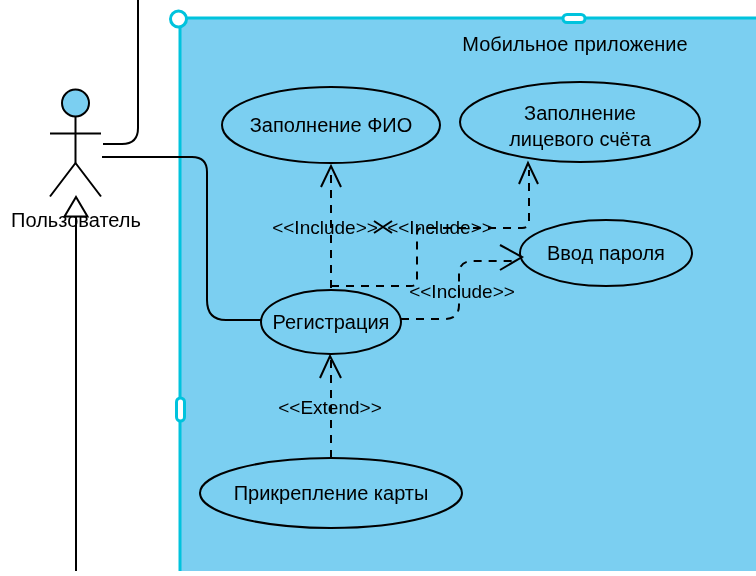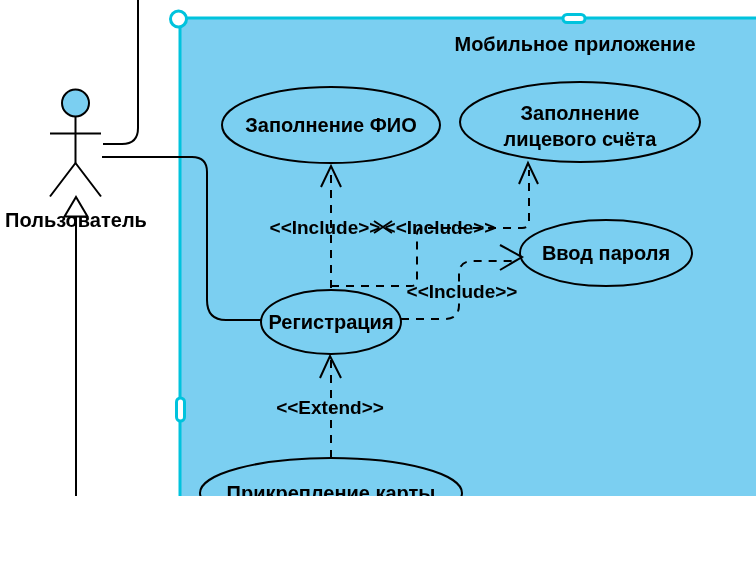--- a/index.html
+++ b/index.html
@@ -1,16 +1,16 @@
 <!DOCTYPE html>
 <html style="--canvas: #ffffff; --boundary-fill: #7bcff1; --boundary-border: #00c3dd; --line: #000000;"><head>
 <meta charset="utf-8">
 <style>
   html,body { margin:0; padding:0; background: var(--canvas, #fff); }
-  .stage { position:relative; width:756px; height:496px; overflow:hidden; background: var(--canvas,#fff); font-weight: bold; }
+  .stage { position:relative; width:756px; height:571px; overflow:hidden; background: var(--canvas,#fff); }
   svg { display:block; }
   text { font-family: "Liberation Sans", sans-serif; fill:#000; }
   .boundary   { fill: var(--boundary-fill); stroke: var(--boundary-border); stroke-width:3; }
   .handle     { fill:#ffffff; stroke: var(--boundary-border); stroke-width:3; }
   .uc         { fill: var(--boundary-fill); stroke: var(--line); stroke-width:2; }
   .head       { fill: var(--boundary-fill); stroke: var(--line); stroke-width:2; }
   .solid      { fill:none; stroke: var(--line); stroke-width:2; }
   .dashed     { fill:none; stroke: var(--line); stroke-width:2; stroke-dasharray:8 7; }
   .arrowhead  { fill:none; stroke: var(--line); stroke-width:2; }
   .tri        { fill:#ffffff; stroke: var(--line); stroke-width:2; }

